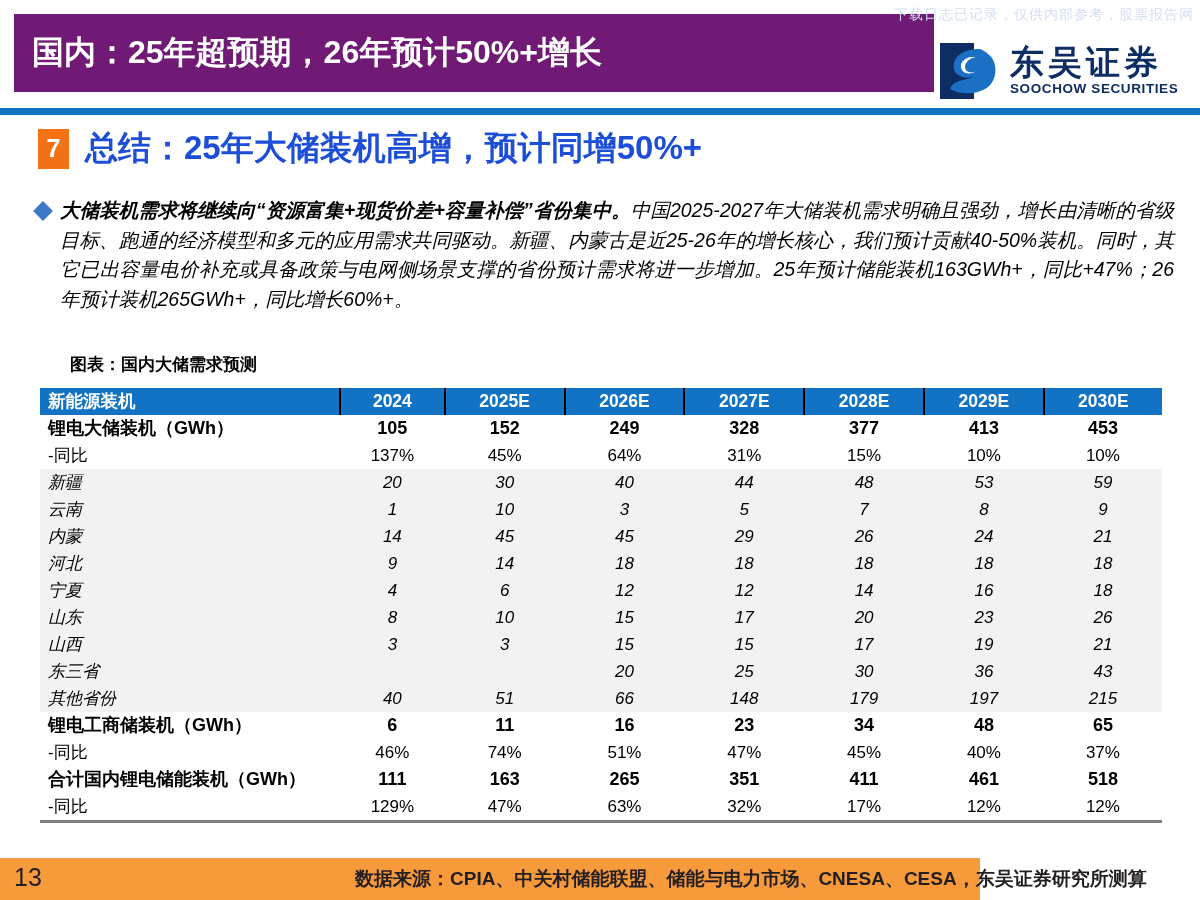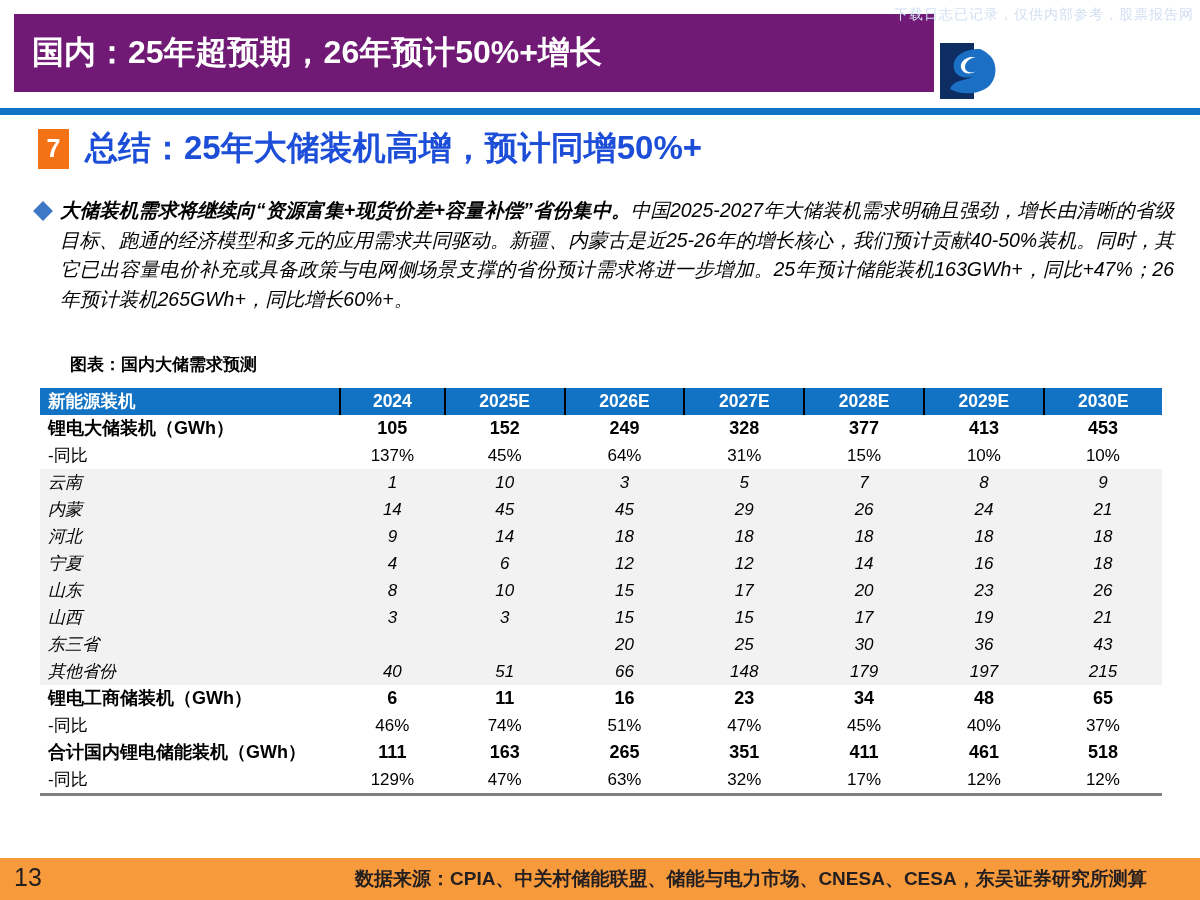--- a/index.html
+++ b/index.html
@@ -167,21 +167,21 @@
   .table-bottom-rule {
     height: 3px;
     background: #808080;
     width: 100%;
   }
 
   
   .footer-band {
     position: absolute;
     left: 0; bottom: 0;
-    width: 1200px; height: 42px;
+    width: 980px; height: 42px;
     background: #f79a3c;
     display: flex;
     align-items: center;
   }
   .footer-page {
     position: absolute;
     left: 14px; bottom: 8px;
     color: #231f20;
     font-size: 25px;
     font-weight: normal;
@@ -206,20 +206,24 @@
   <div class="top-header">
     <div class="top-header-title">国内：25年超预期，26年预计50%+增长</div>
   </div>
 
   <div class="logo-wrap">
     <svg class="logo-mark" viewBox="0 0 62 56">
       <rect x="0" y="0" width="34" height="56" fill="#0d2d63"></rect>
       <path d="M40 6 C20 6 12 16 14 26 C16 35 28 36 34 33 C26 38 14 36 10 46 C20 52 38 52 48 44 C58 36 58 18 48 11 C46 9 43 7 40 6 Z" fill="#1b6fc4"></path>
       <path d="M30 14 C22 16 19 22 22 27 C25 32 33 31 36 28 C31 31 25 29 25 24 C25 19 30 15 36 14 Z" fill="#ffffff"></path>
     </svg>
+    <div class="logo-text-block">
+      <div class="logo-cn">东吴证券</div>
+      <div class="logo-en">SOOCHOW SECURITIES</div>
+    </div>
   </div>
 
   <div class="blue-rule"></div>
 
   <div class="section-head">
     <div class="section-badge">7</div>
     <div class="section-title">总结：25年大储装机高增，预计同增50%+</div>
   </div>
 
   <div class="body-block">
@@ -258,20 +262,30 @@
             <td class="col-label">-同比</td>
             <td>137%</td>
             <td>45%</td>
             <td>64%</td>
             <td>31%</td>
             <td>15%</td>
             <td>10%</td>
             <td>10%</td>
           </tr>
           <tr class="row-prov">
+            <td class="col-label">新疆</td>
+            <td>20</td>
+            <td>30</td>
+            <td>40</td>
+            <td>44</td>
+            <td>48</td>
+            <td>53</td>
+            <td>59</td>
+          </tr>
+          <tr class="row-prov">
             <td class="col-label">云南</td>
             <td>1</td>
             <td>10</td>
             <td>3</td>
             <td>5</td>
             <td>7</td>
             <td>8</td>
             <td>9</td>
           </tr>
           <tr class="row-prov">

